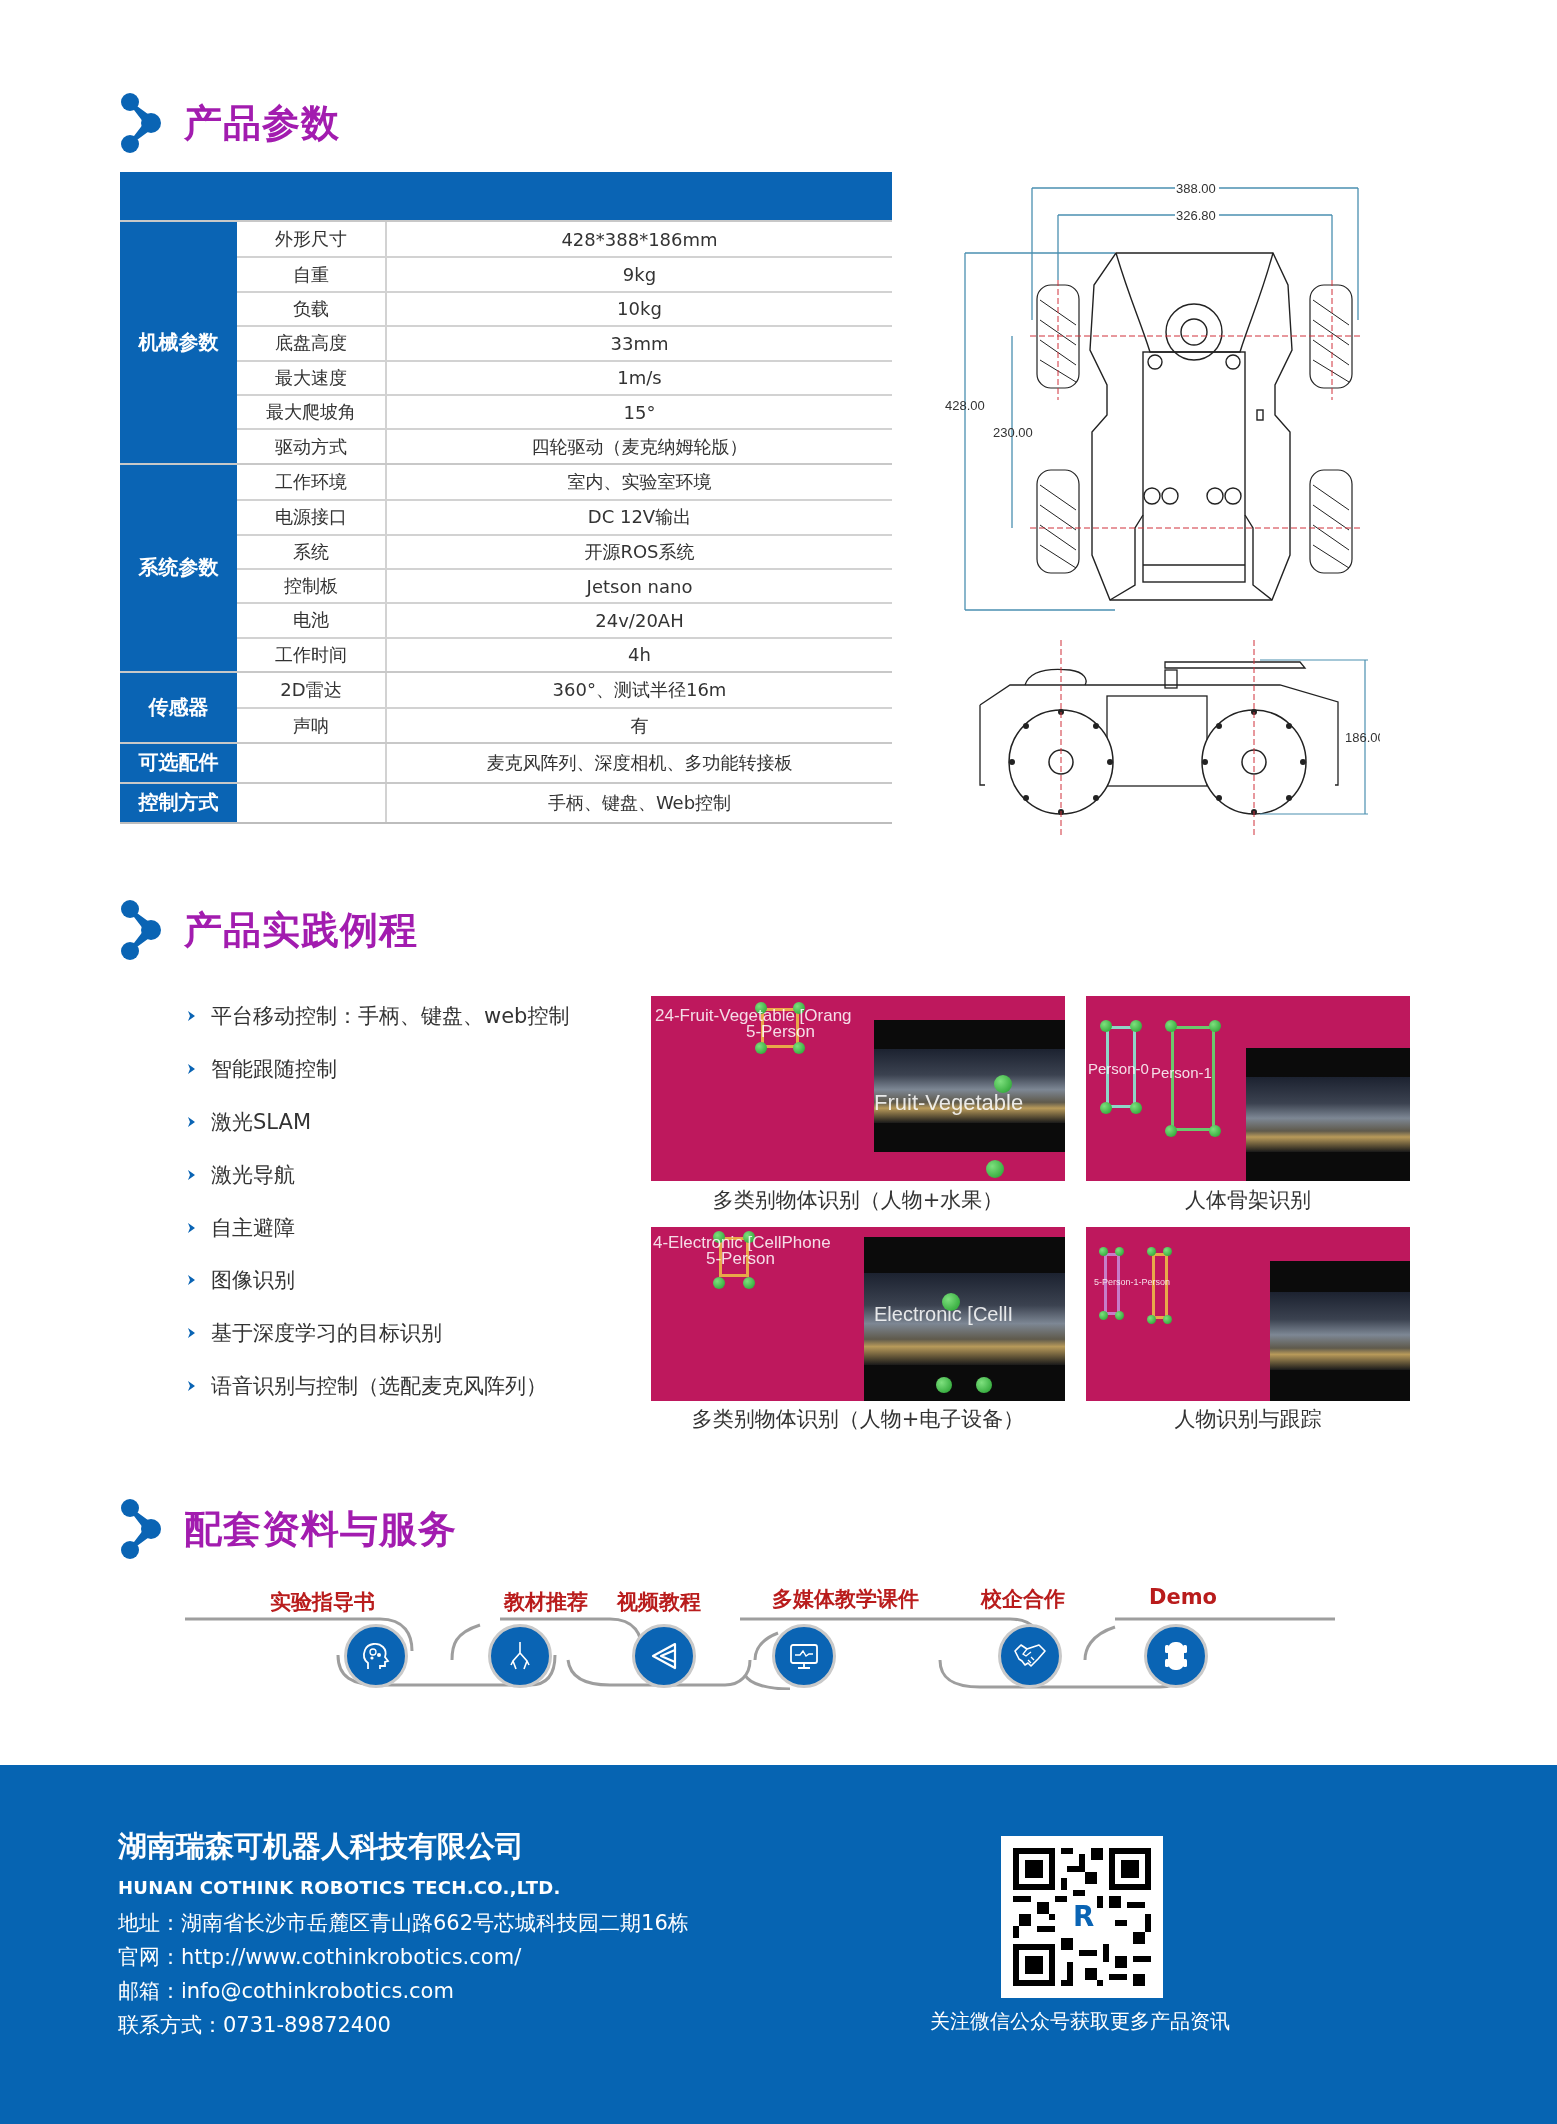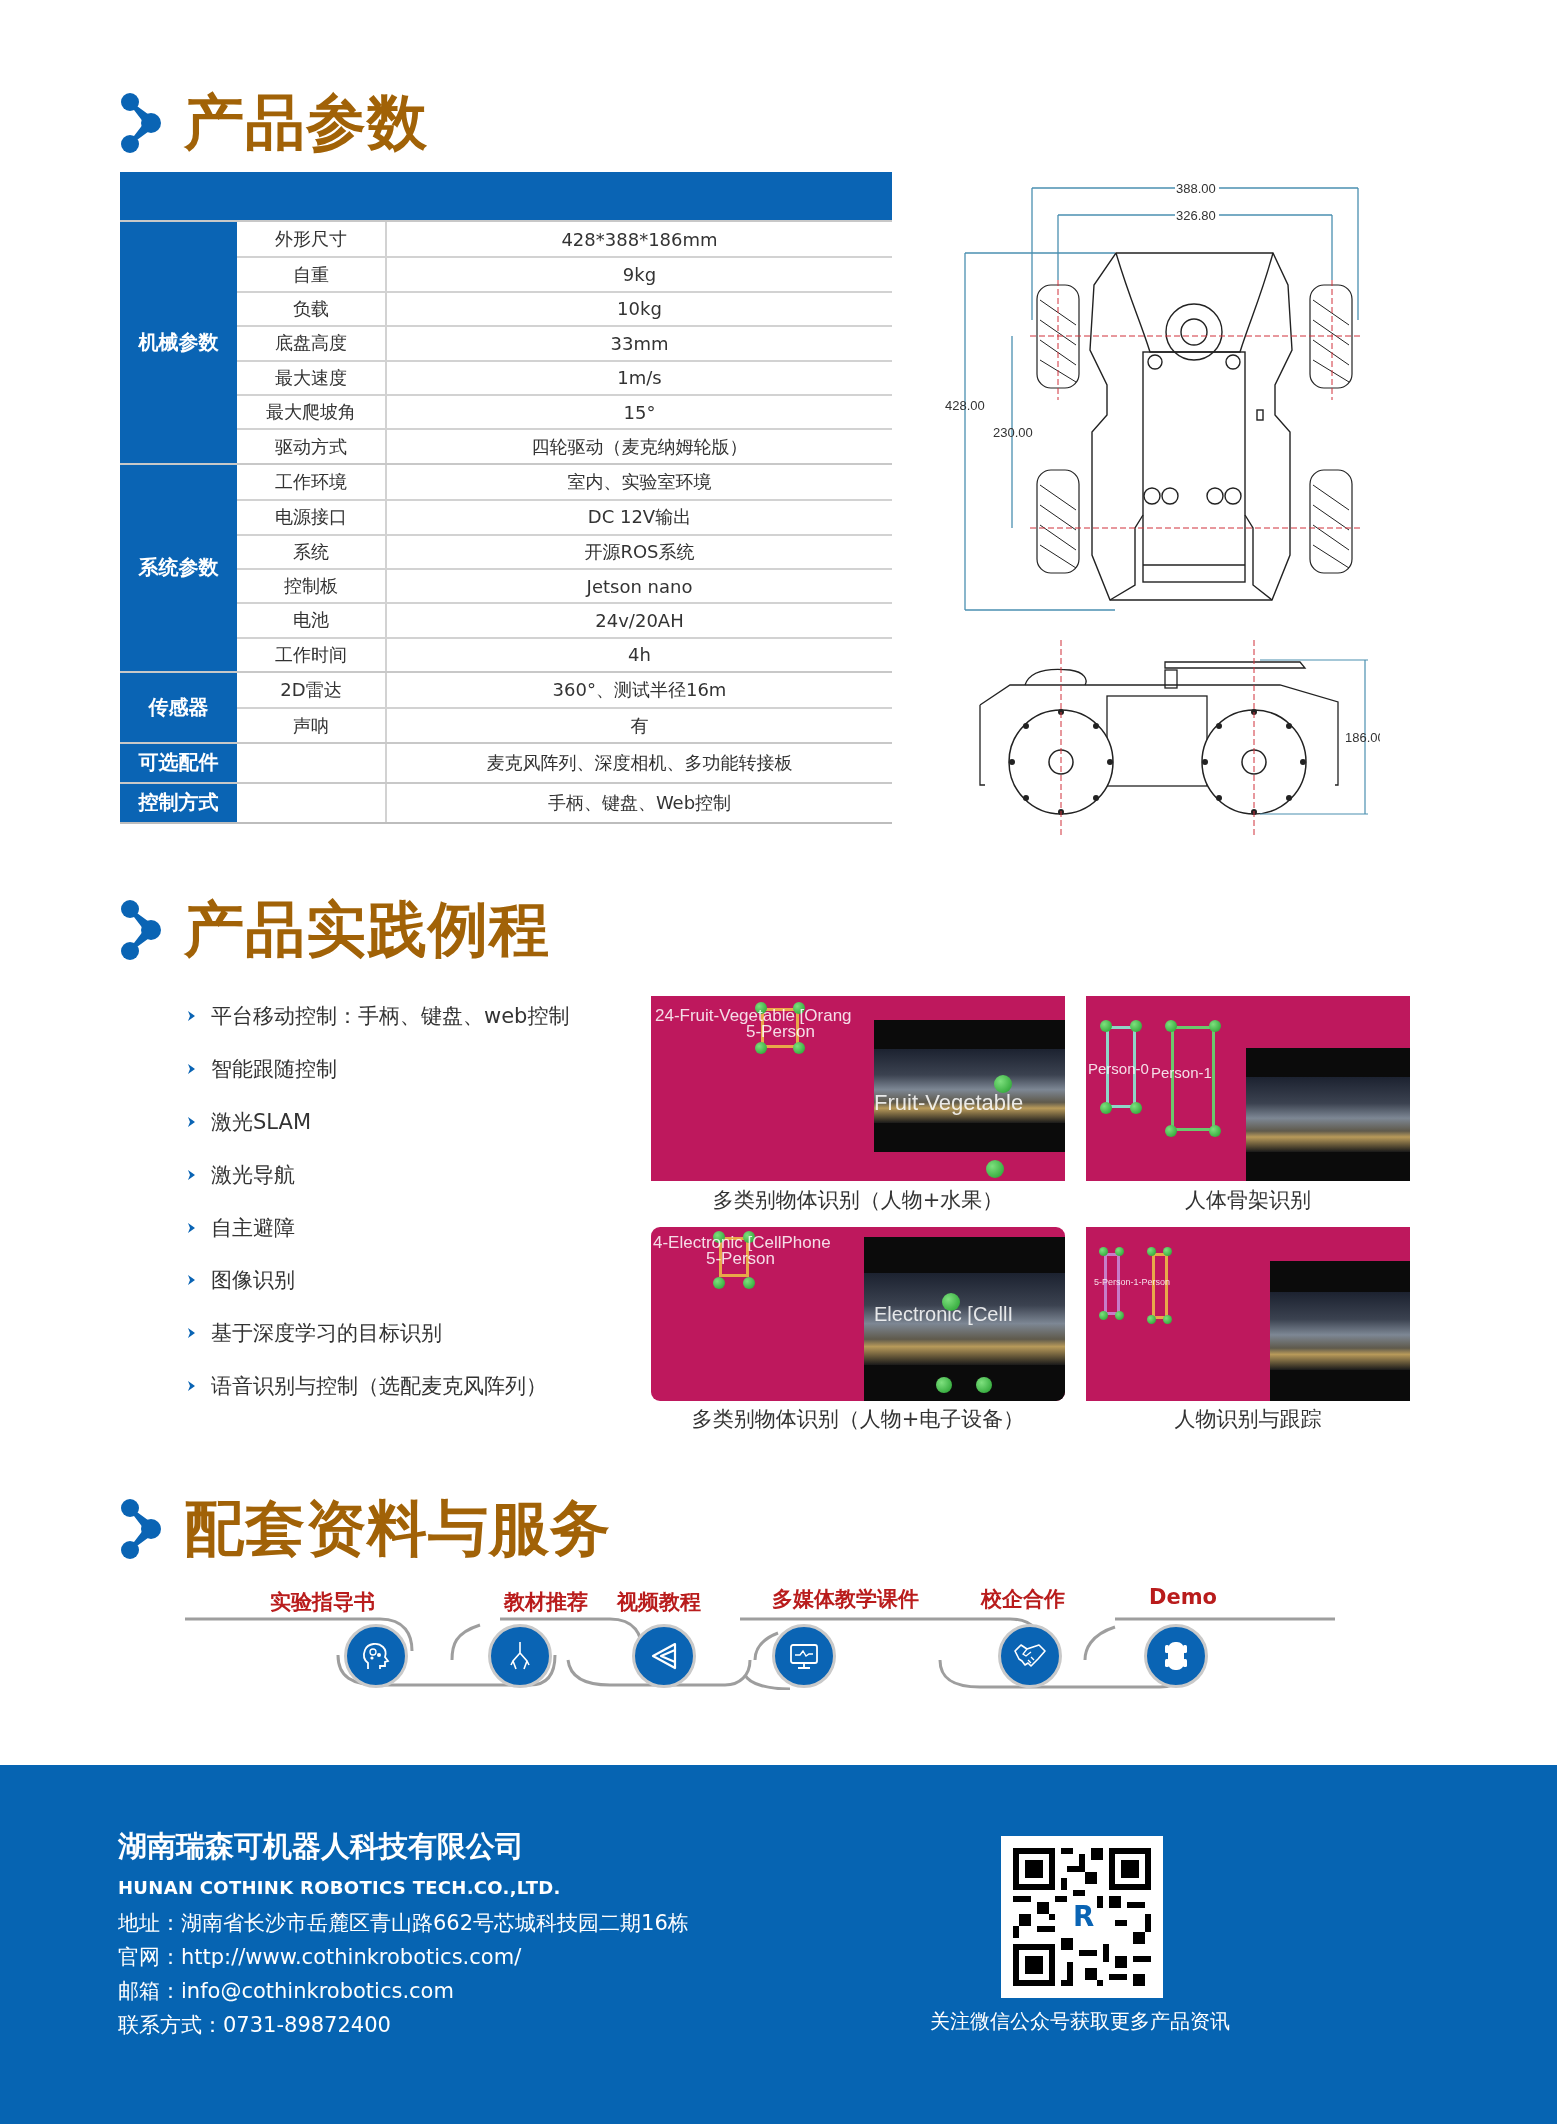--- a/index.html
+++ b/index.html
@@ -3,21 +3,21 @@
 <meta charset="utf-8">
 <style>
   * { box-sizing: border-box; margin: 0; padding: 0; }
   html, body { width: 1557px; height: 2124px; background: #ffffff; overflow: hidden; }
   body { position: relative; font-family: "DejaVu Sans", "Liberation Sans", sans-serif; color: #333; }
   .abs { position: absolute; }
 
   
   .sec-title { position: absolute; left: 118px; height: 70px; display: flex; align-items: center; }
   .sec-icon { width: 44px; height: 62px; margin-right: 22px; }
-  .sec-text { font-size: 60px; font-weight: bold; color: #a16207; letter-spacing: 1px; font-family: "DejaVu Sans", sans-serif; }
+  .sec-text { font-size: 38px; font-weight: bold; color: #a21caf; letter-spacing: 1px; font-family: "DejaVu Sans", sans-serif; }
 
   
   .spec-table { position: absolute; left: 120px; top: 172px; width: 772px; border-bottom: 2px solid #bdbdbd; }
   .spec-head { height: 48px; background: #0a64b4; }
   .group { display: flex; border-top: 2px solid #c8c8c8; }
   .group:first-of-type { border-top: none; }
   .cat { width: 117px; background: #0a64b4; color: #fff; font-weight: bold; font-size: 20px;
          display: flex; align-items: center; justify-content: center; }
   .rows { flex: 1; }
   .row { display: flex; height: 34.4px; border-top: 2px solid #d2d2d2; }
@@ -370,21 +370,21 @@
   <div class="dot" style="left:79px; top:129px;"></div>
     <div class="dot" style="left:123px; top:129px;"></div>
   <div class="overlay-text" style="left:2px; top:64px; font-size:15px;">Person-0</div>
   <div class="overlay-text" style="left:65px; top:68px; font-size:15px;">Person-1</div>
   <div class="cam" style="left:160px; top:52px; width:164px; height:133px;">
       <div class="room"></div>
     </div>
 </div>
 <div class="caption" style="left:1086px; top:1186px; width:324px;">人体骨架识别</div>
 
-<div class="demo-img" style="left:651px; top:1227px; width:414px; height:174px;border-radius:9px;">
+<div class="demo-img" style="left:651px; top:1227px; width:414px; height:174px;">
   <div class="box" style="left:68px; top:10px; width:30px; height:40px;"></div>
   <div class="dot" style="left:62px; top:4px;"></div>
     <div class="dot" style="left:92px; top:4px;"></div>
   <div class="dot" style="left:62px; top:50px;"></div>
     <div class="dot" style="left:92px; top:50px;"></div>
   <div class="overlay-text" style="left:2px; top:6px;">4-Electronic  [CellPhone</div>
   <div class="overlay-text" style="left:55px; top:22px;">5-Person</div>
   <div class="cam" style="left:213px; top:10px; width:201px; height:164px;">
     <div class="room"></div>
     <div class="overlay-text" style="left:10px; top:66px; font-size:20px;">Electronic  [CellI</div>

